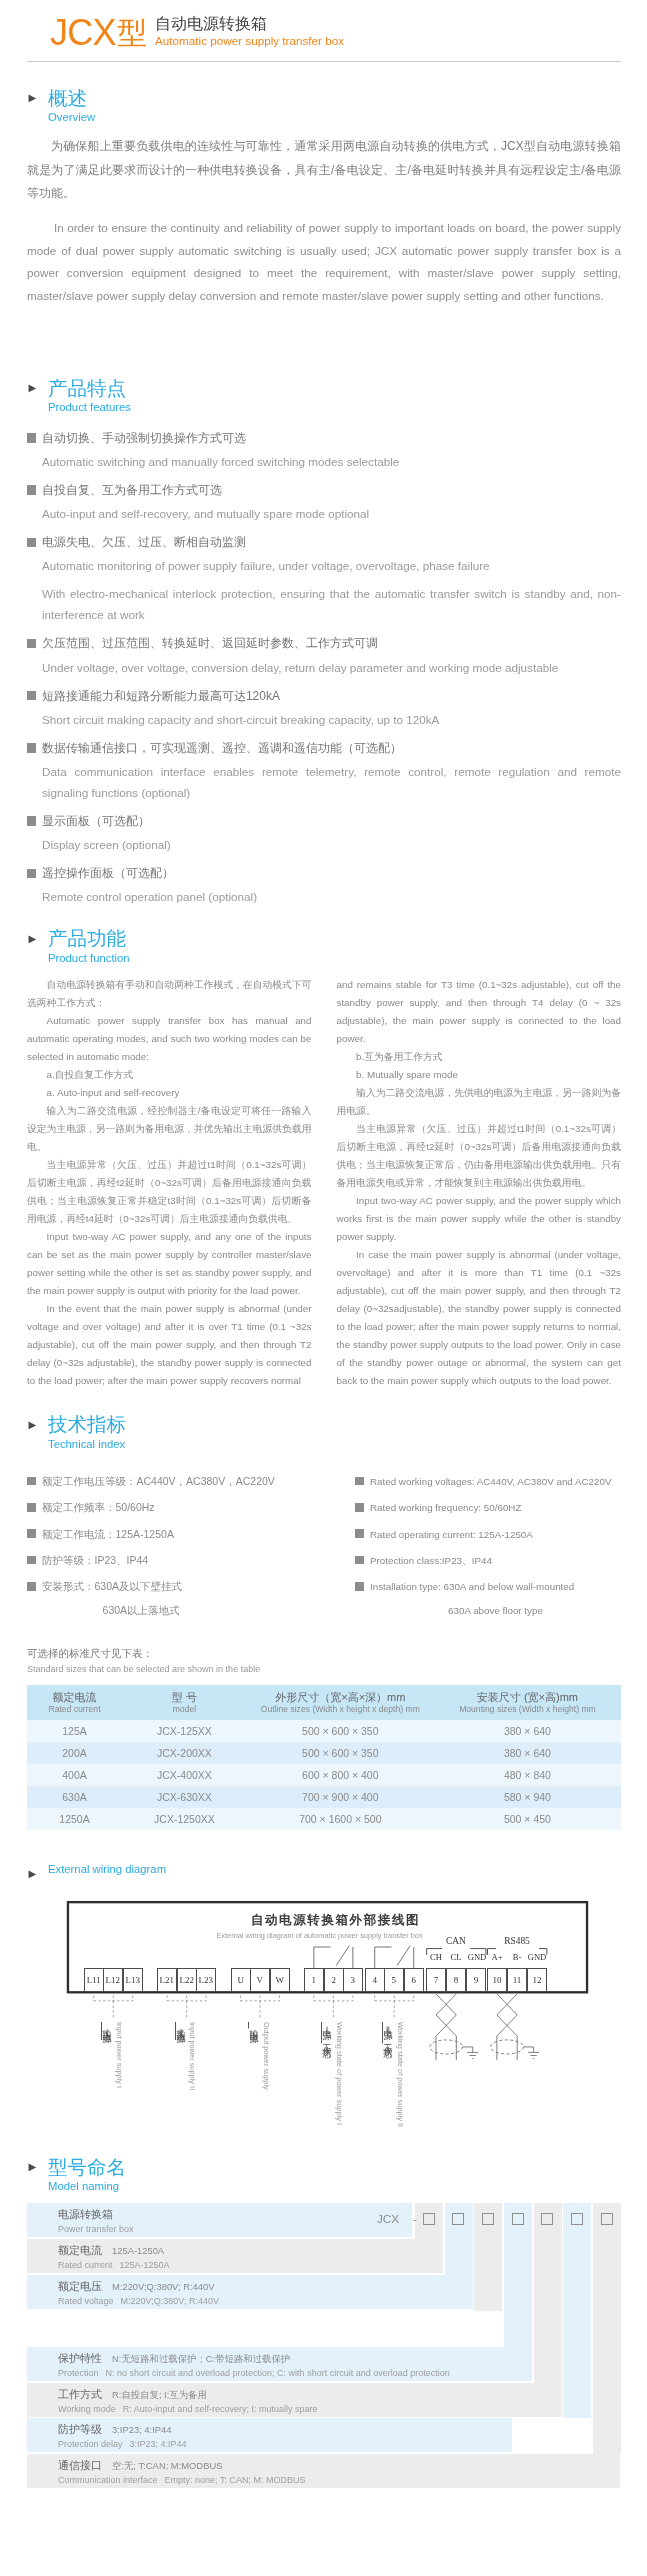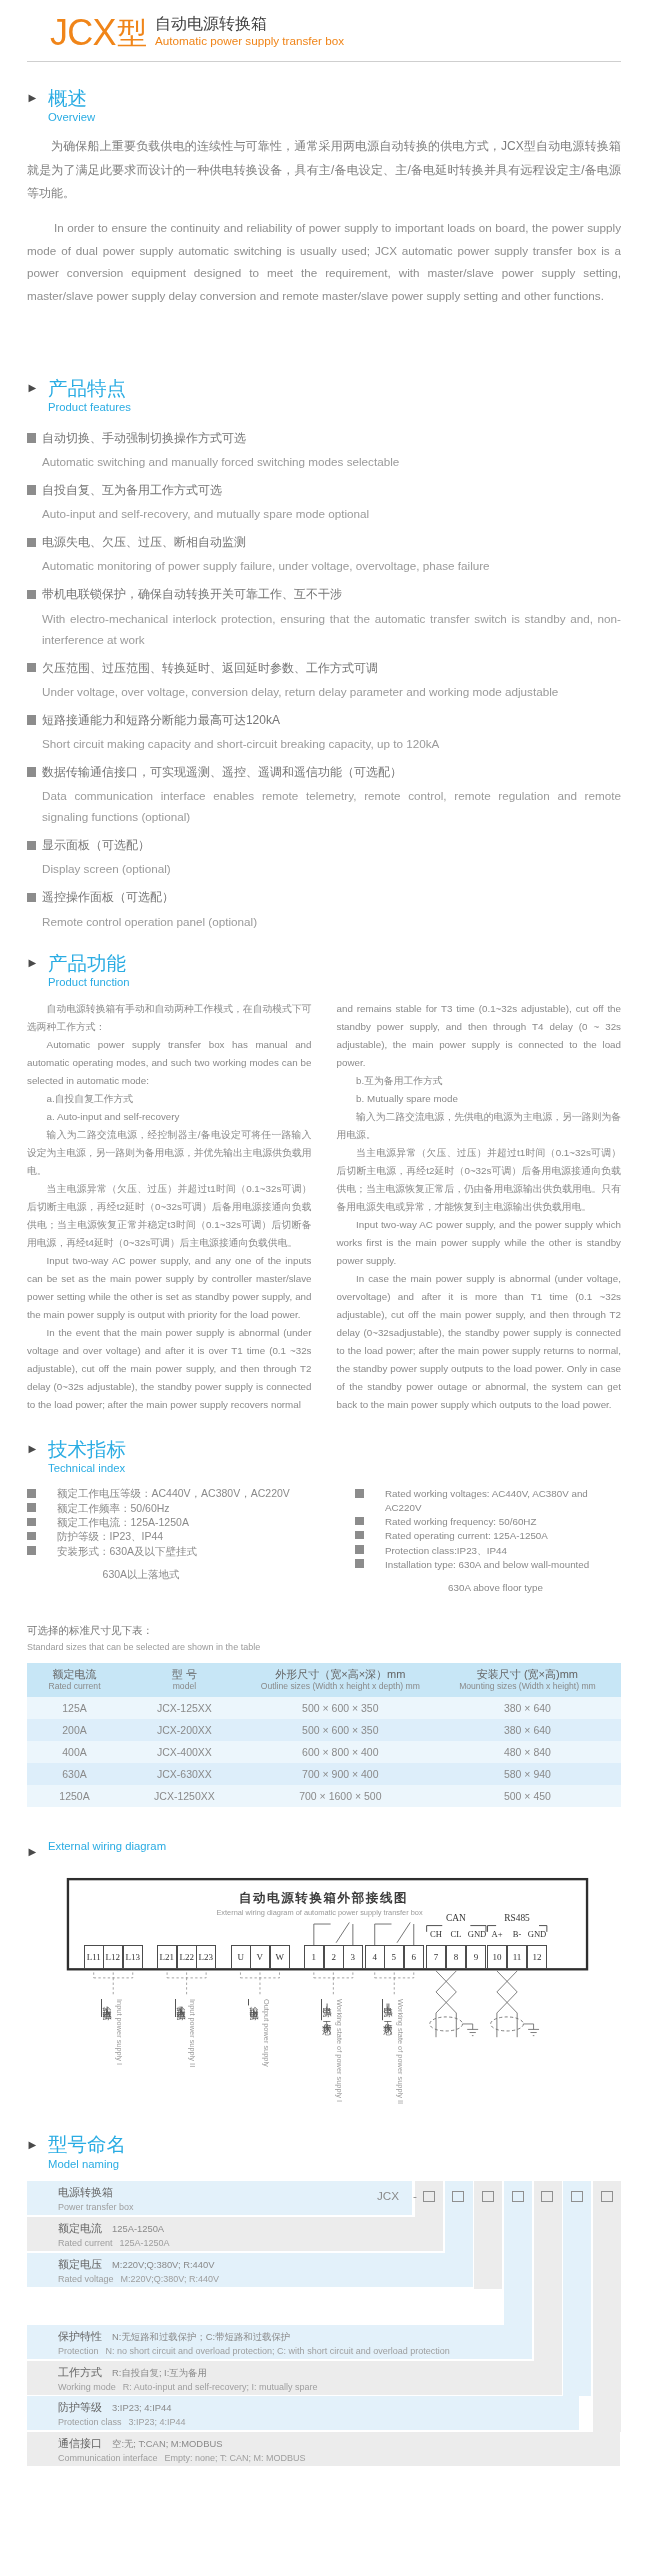--- a/index.html
+++ b/index.html
@@ -32,40 +32,40 @@
   
   .cols{display:flex;gap:25px;margin-top:12.5px}
   .col{flex:1;color:#8a8a8a;font-size:9.8px;line-height:18px;text-align:justify}
   .col p{text-indent:2em}
   .col p.noind{text-indent:0}
   
   .tech{display:flex;margin-top:12.5px}
   .tech ul{list-style:none}
   .tech-left{width:328px}
   .tech-right{flex:1}
-  .tech li{position:relative;padding-left:30px;margin-top:1px;color:#8a8a8a;font-size:10.5px;line-height:13.3px}
+  .tech li{position:relative;padding-left:15px;margin-top:13px;color:#8a8a8a;font-size:10.5px;line-height:13.3px}
   .tech .sq2{position:absolute;left:0;top:1.6px;width:8.6px;height:8.6px;background:#8c8c8c}
   .tech .l2{margin-top:10px;padding-left:7.2em;color:#8a8a8a}
   .tech-right li{font-size:9.8px}
   .tech-right .l2{padding-left:9.5em}
   
   .tbl-intro-cn{color:#777;font-size:10.5px;margin-top:30px}
   .tbl-intro-en{color:#9a9a9a;font-size:9px;margin-top:3.1px}
   table{width:100%;border-collapse:collapse;margin-top:11px}
   thead th{background:#c7e6f6;font-weight:400;padding:5.5px 3.1px 4.7px}
   th .h-cn{color:#636363;font-size:11px;line-height:13.3px}
   th .h-en{color:#8a8a8a;font-size:8.6px;line-height:11px}
   tbody td{text-align:center;color:#8a8a8a;font-size:10.5px;height:22px}
   tbody tr.odd{background:#ecf6fc}
   tbody tr.even{background:#ddeefa}
   
   .wiring{position:relative;width:523px;height:233px;margin:25px 0 0 39px;
           font-family:"Liberation Serif","DejaVu Serif",serif}
   .wiring svg{position:absolute;left:0;top:0}
-  .wd-title-cn{position:absolute;left:4px;top:12.5px;width:507px;text-align:center;
+  .wd-title-cn{position:absolute;left:16px;top:12.5px;width:507px;text-align:center;
                color:#3a3a3a;font-size:12.5px;font-weight:700;letter-spacing:1.6px}
   .wd-title-en{position:absolute;left:0;top:31px;width:507px;text-align:center;
                color:#9a9a9a;font-size:7.4px;font-family:"Liberation Sans",sans-serif}
   .bus{position:absolute;top:36px;color:#333;font-size:9.4px;transform:translateX(-50%)}
   .comm{position:absolute;top:52px;color:#333;font-size:8.6px;transform:translateX(-50%)}
   .term{position:absolute;top:68px;width:19.5px;height:24px;border:0.8px solid #4c4c4c;background:#fff;
         display:flex;align-items:center;justify-content:center;color:#333;font-size:9px}
   .vcn{position:absolute;top:122px;writing-mode:vertical-rl;text-orientation:upright;
        color:#555;font-size:9px;letter-spacing:1.6px;text-decoration:underline;
        font-family:"Liberation Sans",sans-serif}
@@ -124,21 +124,20 @@
       </li>
       <li>
         <div class="cn"><span class="sq"></span><span>自投自复、互为备用工作方式可选</span></div>
         <div class="en">Auto-input and self-recovery, and mutually spare mode optional</div>
       </li>
       <li>
         <div class="cn"><span class="sq"></span><span>电源失电、欠压、过压、断相自动监测</span></div>
         <div class="en">Automatic monitoring of power supply failure, under voltage, overvoltage, phase failure</div>
       </li>
       <li>
-        <div class="cn"><span class="sq"></span><span>带机电联锁保护，确保自动转换开关可靠工作、互不干涉</span></div>
         <div class="en">With electro-mechanical interlock protection, ensuring that the automatic transfer switch is standby and, non-interference at work</div>
       </li>
       <li>
         <div class="cn"><span class="sq"></span><span>欠压范围、过压范围、转换延时、返回延时参数、工作方式可调</span></div>
         <div class="en">Under voltage, over voltage, conversion delay, return delay parameter and working mode adjustable</div>
       </li>
       <li>
         <div class="cn"><span class="sq"></span><span>短路接通能力和短路分断能力最高可达120kA</span></div>
         <div class="en">Short circuit making capacity and short-circuit breaking capacity, up to 120kA</div>
       </li>
@@ -387,23 +386,23 @@
         <div class="en-line"><span class="lbl-en">Rated voltage</span><span class="val-en">M:220V;Q:380V; R:440V</span></div>
       </div>
       <div class="lrow row-blue" style="top:144px;width:505px">
         <div><span class="lbl-cn">保护特性</span><span class="val-cn">N:无短路和过载保护；C:带短路和过载保护</span></div>
         <div class="en-line"><span class="lbl-en">Protection</span><span class="val-en">N: no short circuit and overload protection; C: with short circuit and overload protection</span></div>
       </div>
       <div class="lrow row-gray" style="top:180px;width:535px">
         <div><span class="lbl-cn">工作方式</span><span class="val-cn">R:自投自复; I:互为备用</span></div>
         <div class="en-line"><span class="lbl-en">Working mode</span><span class="val-en">R: Auto-input and self-recovery; I: mutually spare</span></div>
       </div>
-      <div class="lrow row-blue" style="top:215px;width:552px">
+      <div class="lrow row-blue" style="top:215px;width:485px">
         <div><span class="lbl-cn">防护等级</span><span class="val-cn">3:IP23; 4:IP44</span></div>
-        <div class="en-line"><span class="lbl-en">Protection class</span><span class="val-en">3:IP23; 4:IP44</span></div>
+        <div class="en-line"><span class="lbl-en">Protection delay</span><span class="val-en">3:IP23; 4:IP44</span></div>
       </div>
       <div class="lrow row-gray" style="top:251px;width:593px">
         <div><span class="lbl-cn">通信接口</span><span class="val-cn">空:无; T:CAN; M:MODBUS</span></div>
         <div class="en-line"><span class="lbl-en">Communication interface</span><span class="val-en">Empty: none; T: CAN; M: MODBUS</span></div>
       </div>
 
       <span class="jcx">JCX</span>
       <span class="jcx-dash">-</span>
       <div class="nbox" style="left:396px"></div>
       <div class="nbox" style="left:425px"></div>

